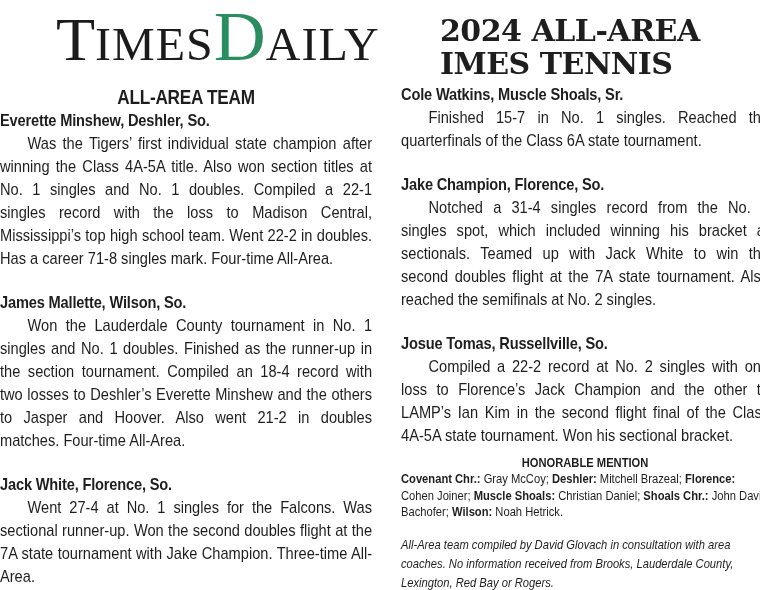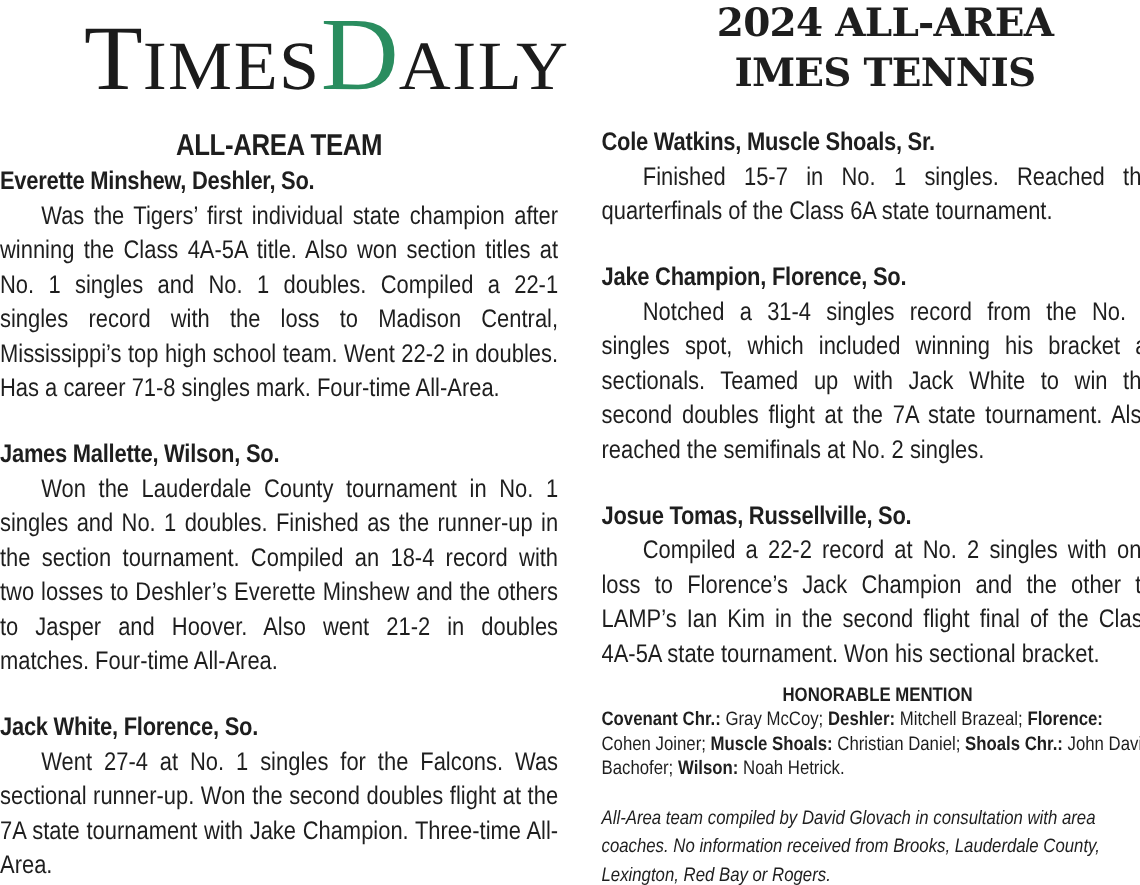--- a/index.html
+++ b/index.html
@@ -3,21 +3,21 @@
 <meta charset="utf-8">
 <style>
   html, body { margin: 0; padding: 0; background: #ffffff; }
   body { width: 760px; height: 590px; overflow: hidden; position: relative; color: #1e1e1e; }
   .masthead { position: absolute; left: 0; top: 0; width: 760px; height: 78px; }
   .logo { position: absolute; left: 56px; top: 0px; font-family: "Liberation Serif", serif; color: #1b1b1b; white-space: nowrap; line-height: 1; }
   .logo .big { font-size: 64px; }
   .logo .sm { font-size: 48px; letter-spacing: 1px; }
   .logo .green { color: #2a8d5f; font-size: 72px; }
   .logo-row { display: flex; align-items: baseline; transform: scaleY(0.96); transform-origin: top left; margin-top: 2px; }
-  .title { position: absolute; left: 440px; top: 0px; width: 300px; text-align: center; font-family: "DejaVu Serif", serif; font-weight: bold; font-size: 26px; line-height: 33px; color: #1e1e1e; letter-spacing: -0.5px; }
+  .title { position: absolute; left: 440px; top: 14px; width: 300px; font-family: "DejaVu Serif", serif; font-weight: bold; font-size: 30px; line-height: 33px; color: #1e1e1e; letter-spacing: -0.5px; }
   .col { position: absolute; top: 84px; font-family: "Liberation Sans", sans-serif; }
   .col-left { left: 0; width: 372px; }
   .col-right { left: 389px; width: 368px; top: 84px; margin-left: 12px; }
   .cond { transform: scaleX(0.86); transform-origin: top left; width: 116.3%; }
   .section-head { text-align: center; font-weight: bold; font-size: 20px; line-height: 26px; letter-spacing: -0.3px; margin-left: 0; }
   .name { font-weight: bold; font-size: 17px; line-height: 22px; letter-spacing: -0.2px; }
   .body { font-size: 17px; line-height: 23px; text-indent: 32px; margin: 0; text-align: justify; }
   .entry { margin-bottom: 22px; }
   .hm-head { text-align: center; font-weight: bold; font-size: 13px; line-height: 16px; margin-top: 8px; }
   .hm-body { font-size: 13px; line-height: 16.5px; }

